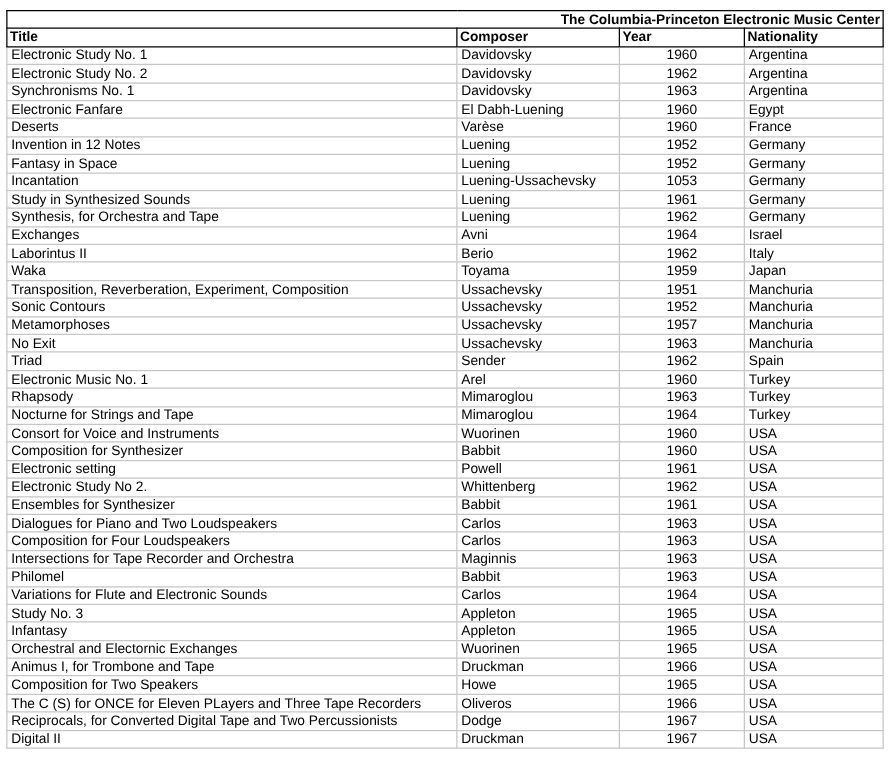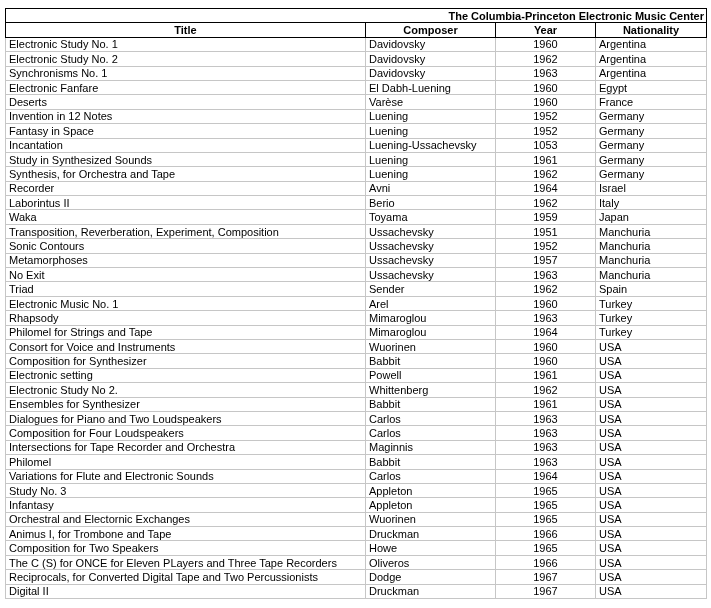--- a/index.html
+++ b/index.html
@@ -38,21 +38,21 @@
     padding: 0 2px;
     white-space: nowrap;
     overflow: hidden;
   }
   .col-h {
     border: 1px solid #000000;
     font-weight: bold;
     font-size: 11px;
     line-height: 12px;
     height: 13.4px;
-    text-align: center;
+    text-align: left;
     padding: 0 2px;
     white-space: nowrap;
     overflow: hidden;
   }
   .music-table td {
     border: 1px solid #c6c6c6;
     font-size: 11px;
     line-height: 12px;
     height: 13.4px;
     padding: 0 3px;
@@ -141,21 +141,21 @@
         <td class="cell-year">1961</td>
         <td class="cell-nationality">Germany</td>
       </tr>
       <tr>
         <td class="cell-title">Synthesis, for Orchestra and Tape</td>
         <td class="cell-composer">Luening</td>
         <td class="cell-year">1962</td>
         <td class="cell-nationality">Germany</td>
       </tr>
       <tr>
-        <td class="cell-title">Recorder</td>
+        <td class="cell-title">Exchanges</td>
         <td class="cell-composer">Avni</td>
         <td class="cell-year">1964</td>
         <td class="cell-nationality">Israel</td>
       </tr>
       <tr>
         <td class="cell-title">Laborintus II</td>
         <td class="cell-composer">Berio</td>
         <td class="cell-year">1962</td>
         <td class="cell-nationality">Italy</td>
       </tr>
@@ -201,21 +201,21 @@
         <td class="cell-year">1960</td>
         <td class="cell-nationality">Turkey</td>
       </tr>
       <tr>
         <td class="cell-title">Rhapsody</td>
         <td class="cell-composer">Mimaroglou</td>
         <td class="cell-year">1963</td>
         <td class="cell-nationality">Turkey</td>
       </tr>
       <tr>
-        <td class="cell-title">Philomel for Strings and Tape</td>
+        <td class="cell-title">Nocturne for Strings and Tape</td>
         <td class="cell-composer">Mimaroglou</td>
         <td class="cell-year">1964</td>
         <td class="cell-nationality">Turkey</td>
       </tr>
       <tr>
         <td class="cell-title">Consort for Voice and Instruments</td>
         <td class="cell-composer">Wuorinen</td>
         <td class="cell-year">1960</td>
         <td class="cell-nationality">USA</td>
       </tr>

